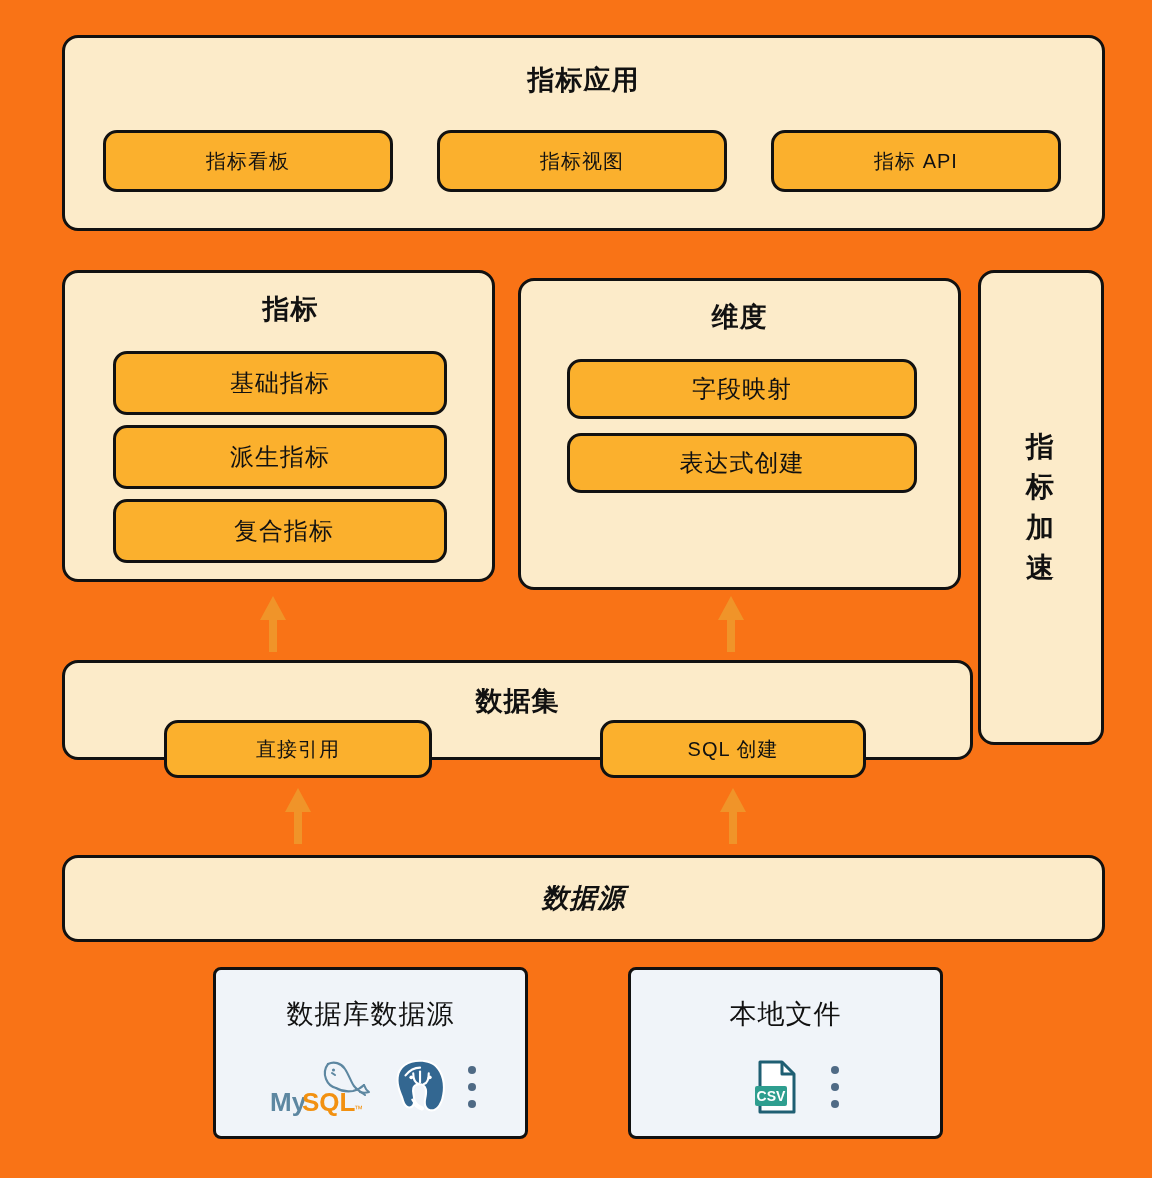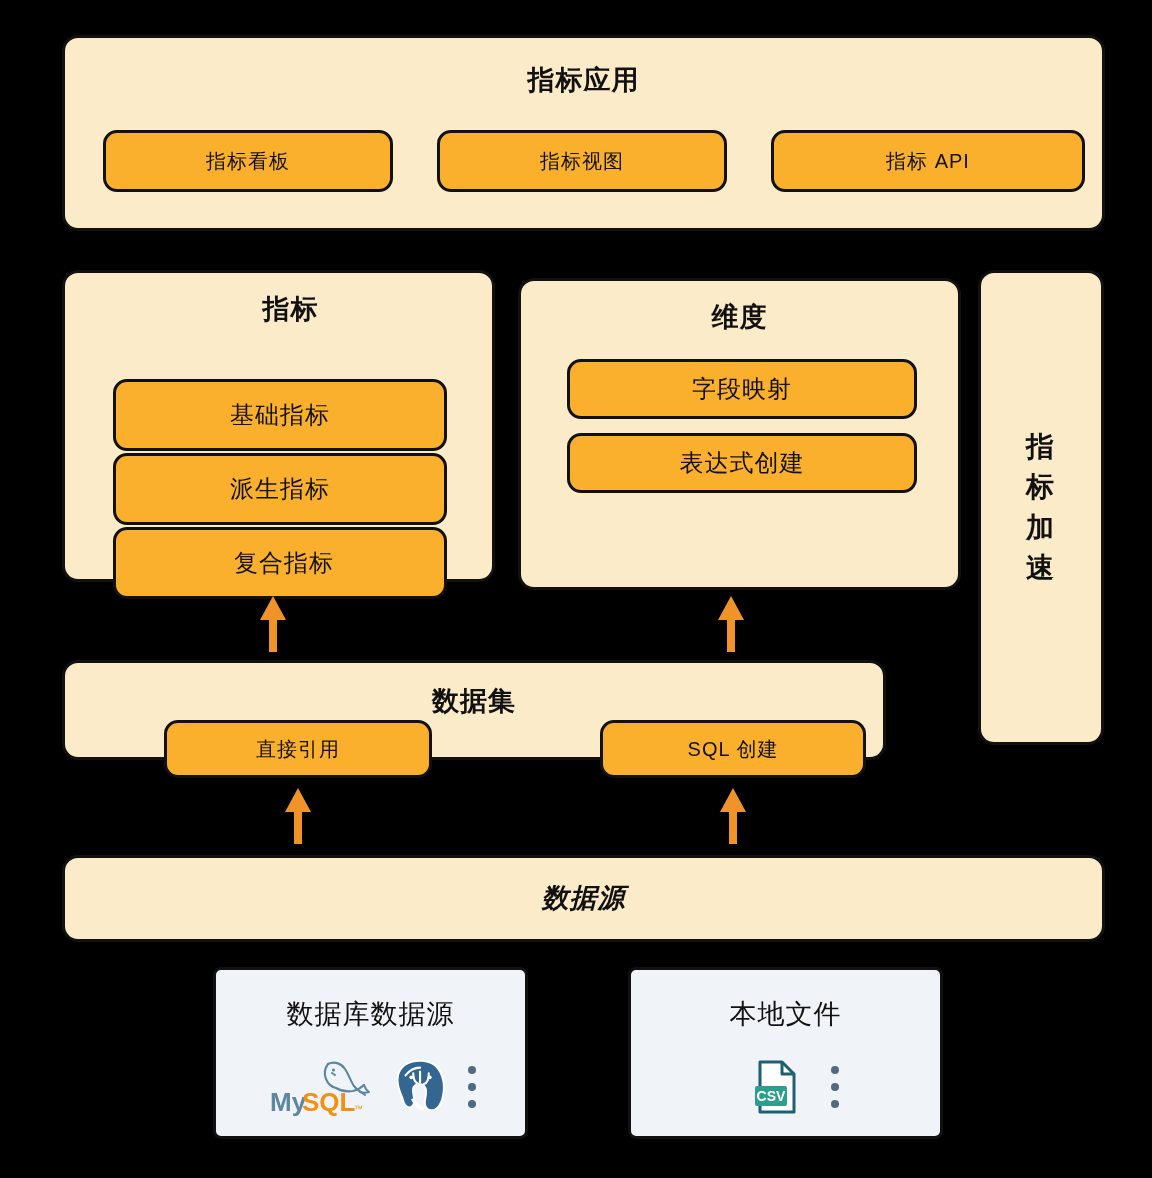--- a/index.html
+++ b/index.html
@@ -9,21 +9,21 @@
     background: #ffffff;
   }
   body {
     font-family: "Liberation Sans", "DejaVu Sans", sans-serif;
     color: #111111;
   }
   #diagram {
     position: relative;
     width: 1152px;
     height: 1178px;
-    background: #000000;
+    background: #f97316;
     overflow: hidden;
   }
 
   
   .panel {
     position: absolute;
     background: #FCEBC9;
     border: 3px solid #111111;
     border-radius: 16px;
     box-sizing: border-box;
@@ -52,21 +52,21 @@
     color: #111111;
     letter-spacing: 1px;
     line-height: 1;
   }
 
   
   #app-panel   { left: 62px;  top: 35px;  width: 1043px; height: 196px; }
   #app-title   { top: 28px; }
   #chip-dashboard { left: 38px;  top: 92px; width: 290px; height: 62px; }
   #chip-view      { left: 372px; top: 92px; width: 290px; height: 62px; }
-  #chip-api       { left: 706px; top: 92px; width: 314px; height: 62px; }
+  #chip-api       { left: 706px; top: 92px; width: 290px; height: 62px; }
 
   
   #metric-panel { left: 62px;  top: 270px; width: 433px; height: 312px; }
   #dim-panel    { left: 518px; top: 278px; width: 443px; height: 312px; }
   #accel-panel  { left: 978px; top: 270px; width: 126px; height: 475px; }
 
   #metric-title { top: 22px; padding-left: 24px; }
   #dim-title    { top: 22px; }
 
   .sub-chip {
@@ -75,21 +75,21 @@
     border: 3px solid #111111;
     border-radius: 14px;
     box-sizing: border-box;
     display: flex;
     align-items: center;
     justify-content: center;
     font-size: 24px;
     color: #111111;
     letter-spacing: 1px;
   }
-  #metric-panel .sub-chip { left: 48px; width: 334px; height: 72px; margin-top: 28px; }
+  #metric-panel .sub-chip { left: 48px; width: 334px; height: 64px; }
   #metric-chip-0 { top: 78px; }
   #metric-chip-1 { top: 152px; }
   #metric-chip-2 { top: 226px; padding-left: 8px; }
 
   #dim-panel .sub-chip { left: 46px; width: 350px; height: 60px; }
   #dim-chip-0 { top: 78px; }
   #dim-chip-1 { top: 152px; }
 
   #accel-text {
     position: absolute;
@@ -99,21 +99,21 @@
     text-align: center;
     font-weight: bold;
     font-size: 28px;
     line-height: 1.45;
     letter-spacing: 2px;
     color: #111111;
   }
   #accel-text span { display: block; }
 
   
-  #dataset-panel { left: 62px; top: 660px; width: 824px; height: 100px; }
+  #dataset-panel { left: 62px; top: 660px; width: 911px; height: 100px; }
   #dataset-title { top: 24px; }
   #chip-direct { left: 164px; top: 720px; width: 268px; height: 58px; z-index: 5; }
   #chip-sql    { left: 600px; top: 720px; width: 266px; height: 58px; z-index: 5; }
 
   
   #source-panel { left: 62px; top: 855px; width: 1043px; height: 87px; font-style: italic; }
   #source-title { top: 26px; }
 
   
   .src-card {

